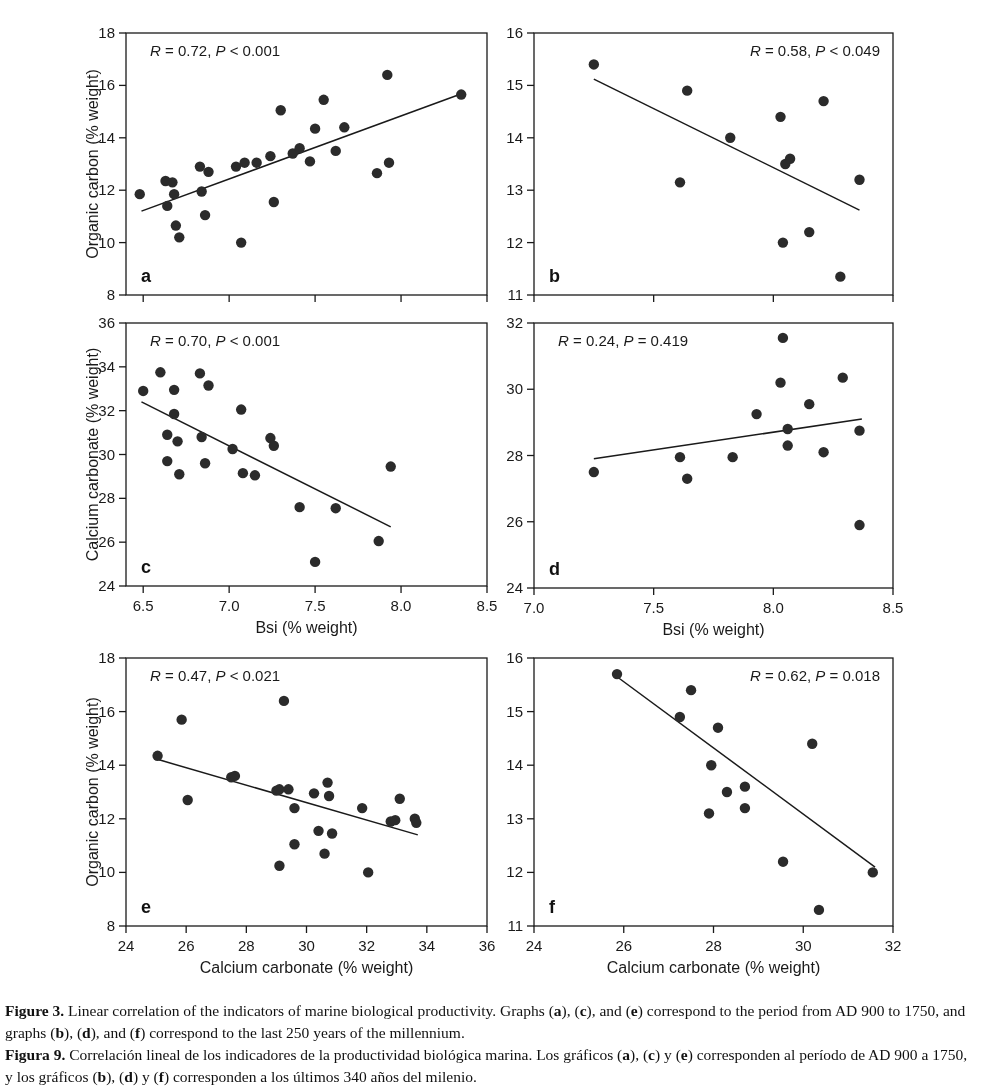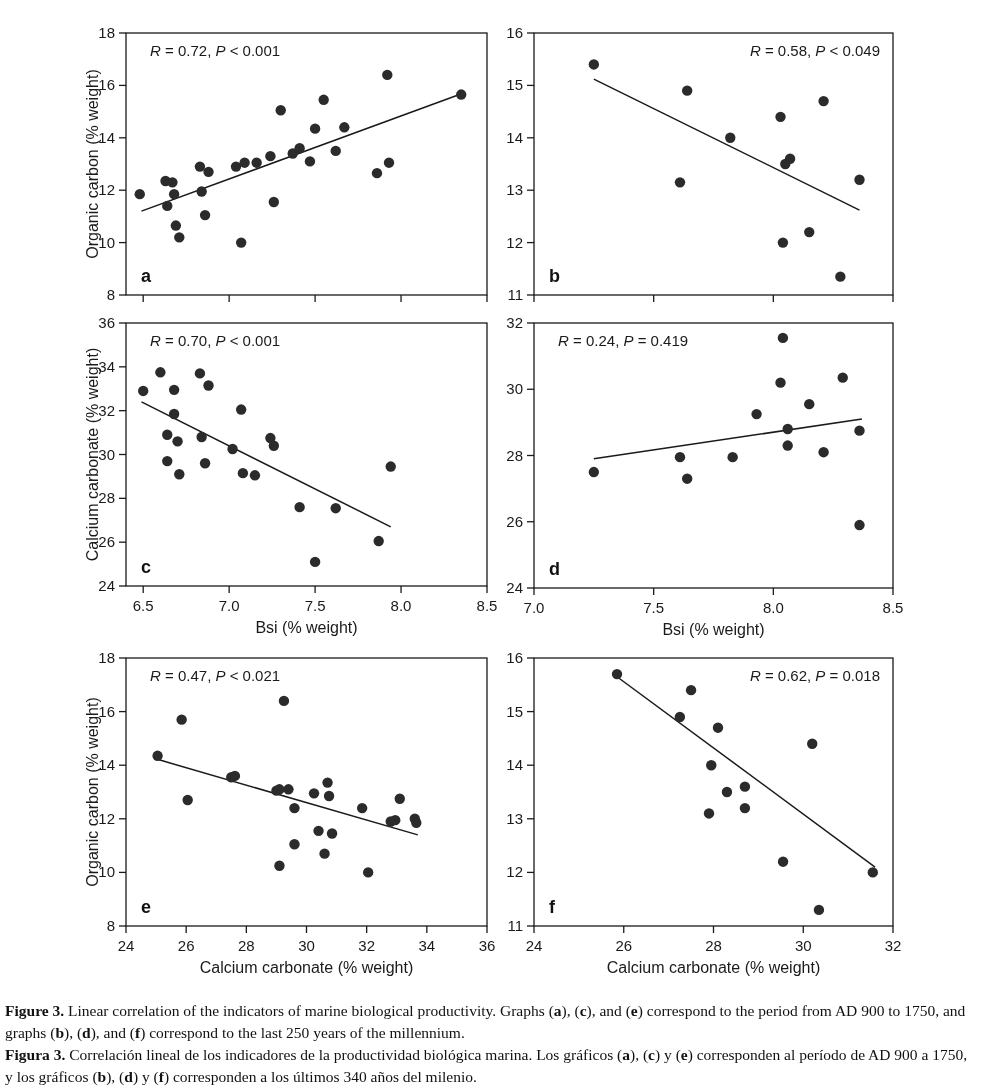--- a/index.html
+++ b/index.html
@@ -309,15 +309,15 @@
         <circle cx="326.95625000000007" cy="265.91999999999996" r="5.2" fill="#2b2b2b"></circle>
         <circle cx="380.80625000000003" cy="228.4" r="5.2" fill="#2b2b2b"></circle>
         <text x="388" y="37" text-anchor="end" class="annot"><tspan font-style="italic">R</tspan><tspan> = 0.62, </tspan><tspan font-style="italic">P</tspan><tspan> = 0.018</tspan></text>
         <text x="57" y="269" class="letter">f</text>
         <text x="221.5" y="329" text-anchor="middle" class="axis-title">Calcium carbonate (% weight)</text>
       </svg>
   </div>
 
   <div class="caption">
     <p><b>Figure 3.</b><span> Linear correlation of the indicators of marine biological productivity. Graphs (</span><b>a</b><span>), (</span><b>c</b><span>), and (</span><b>e</b><span>) correspond to the period from AD 900 to 1750, and graphs (</span><b>b</b><span>), (</span><b>d</b><span>), and (</span><b>f</b><span>) correspond to the last 250 years of the millennium.</span></p>
-    <p><b>Figura 3.</b><span>  Correlación lineal de los indicadores de la productividad biológica marina. Los gráficos (</span><b>a</b><span>), (</span><b>c</b><span>) y (</span><b>e</b><span>) corresponden al período de AD 900 a 1750, y los gráficos (</span><b>b</b><span>), (</span><b>d</b><span>) y (</span><b>f</b><span>) corresponden a los últimos 340 años del milenio.</span></p>
+    <p><b>Figura 9.</b><span>  Correlación lineal de los indicadores de la productividad biológica marina. Los gráficos (</span><b>a</b><span>), (</span><b>c</b><span>) y (</span><b>e</b><span>) corresponden al período de AD 900 a 1750, y los gráficos (</span><b>b</b><span>), (</span><b>d</b><span>) y (</span><b>f</b><span>) corresponden a los últimos 340 años del milenio.</span></p>
   </div>
 </div>
 
 </body></html>

